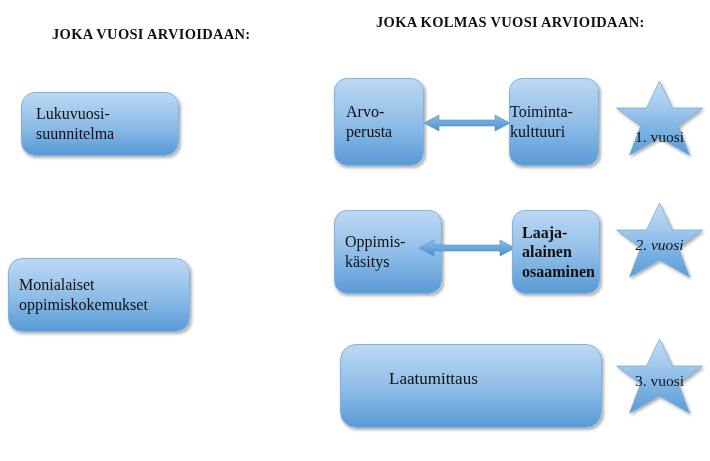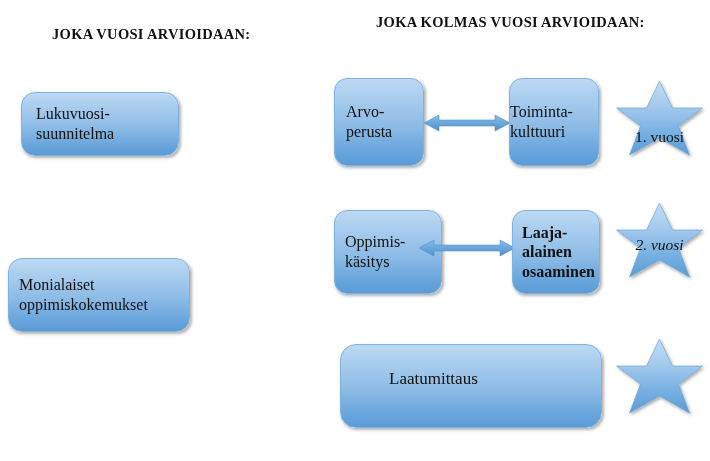--- a/index.html
+++ b/index.html
@@ -255,14 +255,17 @@
         <stop offset="35%" stop-color="#a3c9ed"></stop>
         <stop offset="70%" stop-color="#77b0e2"></stop>
         <stop offset="100%" stop-color="#5b9bd5"></stop>
       </linearGradient>
       <filter id="sshadow3" x="-30%" y="-30%" width="170%" height="170%">
         <feDropShadow dx="1.5" dy="2" stdDeviation="1.6" flood-color="#000000" flood-opacity="0.32"></feDropShadow>
       </filter>
     </defs>
     <polygon filter="url(#sshadow3)" points="50,3 63,30 93,30 69,48 80,77 50,60 20,77 31,48 7,30 37,30" fill="url(#sgrad3)" stroke="#6ba3d8" stroke-width="0.7"></polygon>
   </svg>
+  <div class="star" id="star-3" style="pointer-events:none;">
+    <span class="star-label">3. vuosi</span>
+  </div>
 
 </div>
 
 </body></html>

